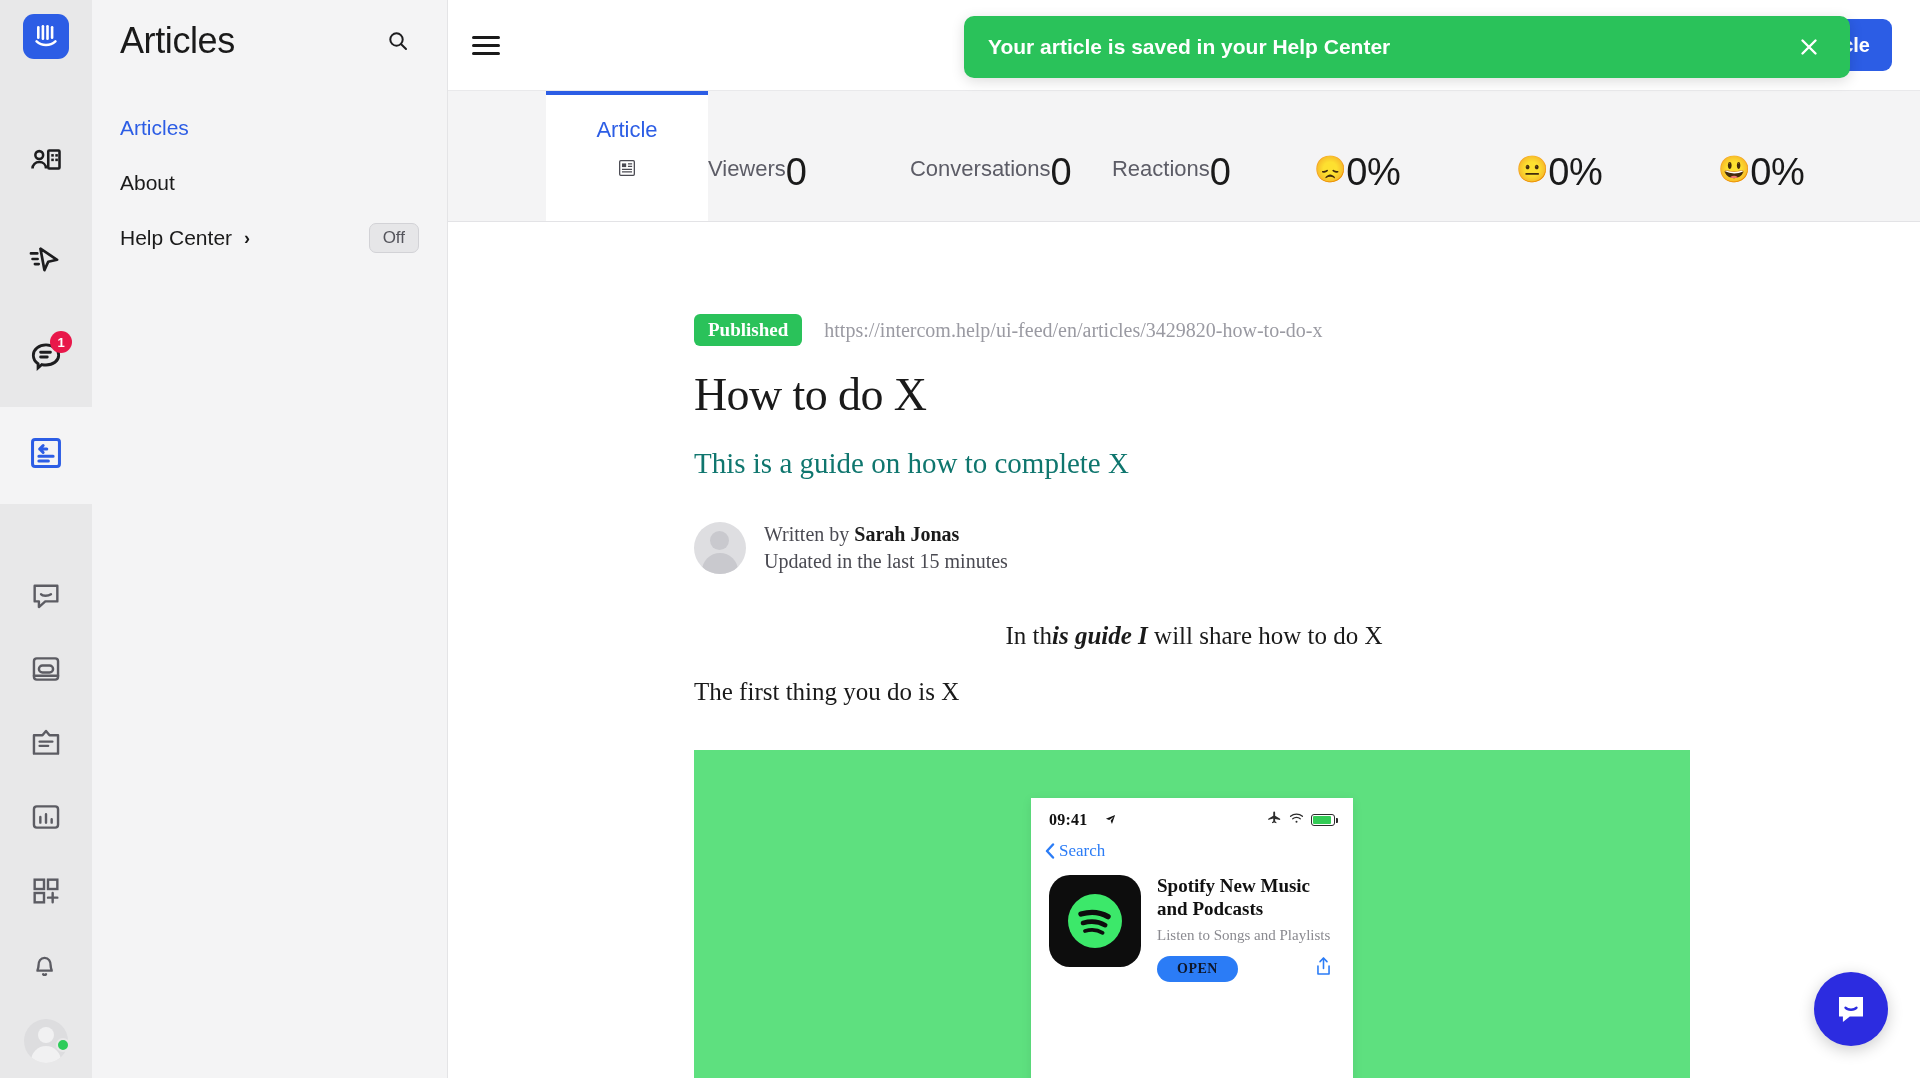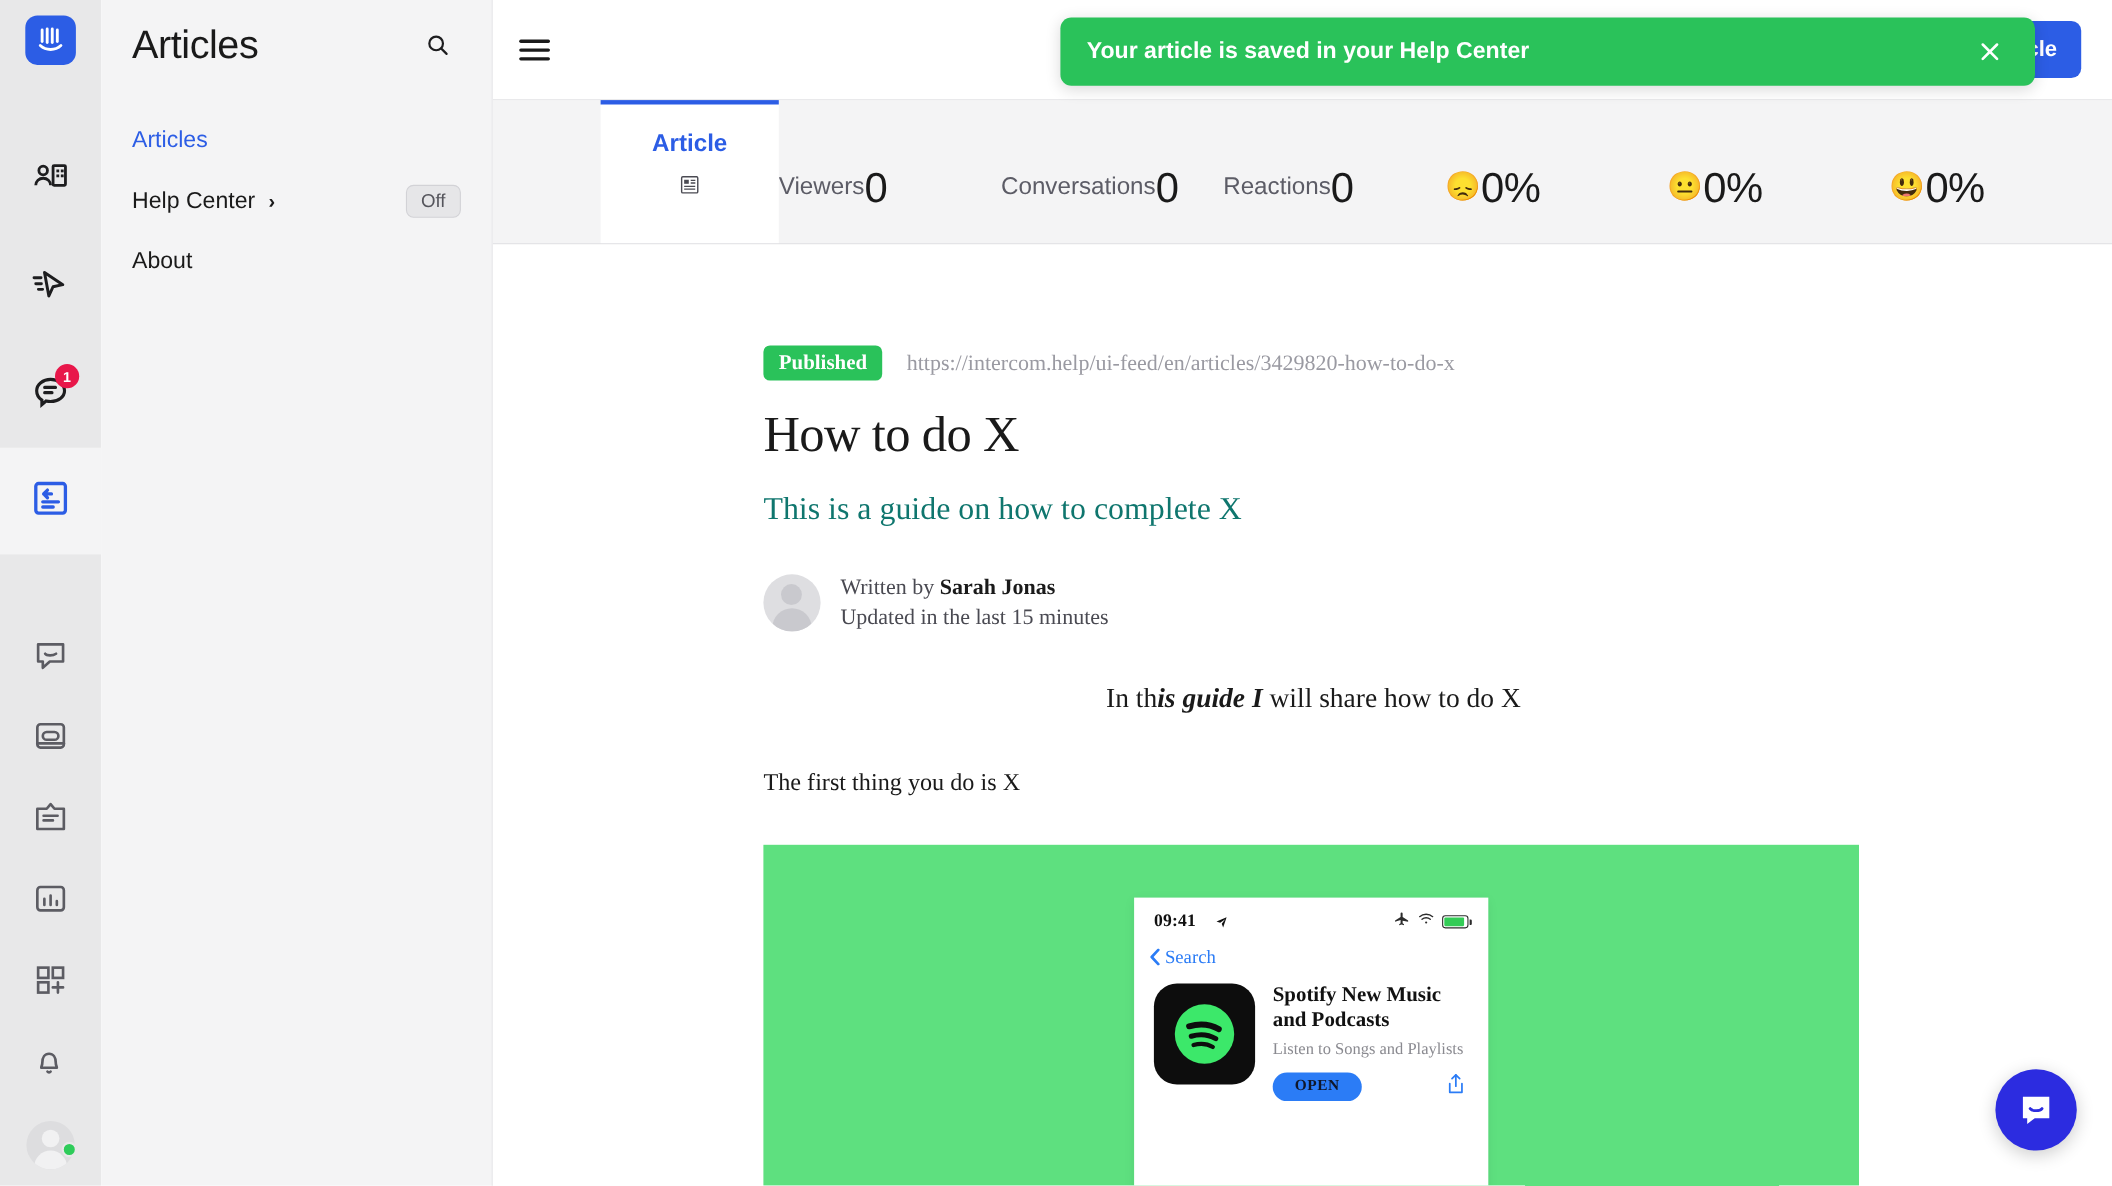--- a/index.html
+++ b/index.html
@@ -136,21 +136,21 @@
     display: flex; align-items: stretch; position: relative;
   }
   .stat-tab {
     width: 178px; background:#fff; position: relative;
     display:flex; flex-direction:column; align-items:center;
     padding-top: 26px; margin-left: 98px; cursor:pointer;
   }
   .stat-tab::before {
     content:''; position:absolute; top:0; left:0; right:0; height:4px; background:#2c5de5;
   }
-  .stat-tab .t-label { font-size: 22px; color:#2c5de5; font-weight:700; }
+  .stat-tab .t-label { font-size: 22px; color:#2c5de5; font-weight:400; }
   .stat-tab .t-icon { margin-top: 14px; }
   .stat {
     width: 222px; display:flex; flex-direction:row; align-items:center;
     justify-content:flex-start; padding-top: 26px; cursor:pointer;
   }
   .stat .s-label { font-size: 22px; color: #5c5c66; }
   .stat .s-emoji { font-size: 26px; line-height: 26px; height:26px; }
   .stat .s-value { font-size: 38px; color:#1a1a1a; font-weight:400; margin-top: 6px; letter-spacing:-0.5px; }
 
   
@@ -169,21 +169,21 @@
     width: 52px; height:52px; border-radius:50%; background:#dedee1; position:relative; overflow:hidden; flex:0 0 52px;
   }
   .author-av .h { position:absolute; width:19px;height:19px;border-radius:50%;background:#c9c9ce; top:9px; left:16px;}
   .author-av .b { position:absolute; width:36px;height:21px;border-radius:18px 18px 0 0;background:#c9c9ce; bottom:0; left:8px;}
   .author-lines { display:flex; flex-direction:column; gap:4px; }
   .author-l1 { font-size: 20px; color:#4a4a52; }
   .author-l1 b { font-weight: 700; color:#1a1a1a; }
   .author-l2 { font-size: 20px; color:#4a4a52; }
   .para-center { text-align:center; font-size: 25px; color:#1a1a1a; margin-top: 48px; }
   .para-center em { font-style: italic; font-weight: 700; }
-  .para { font-size: 22px; color:#1a1a1a; margin-top: 48px; }
+  .para { font-size: 25px; color:#1a1a1a; margin-top: 28px; }
 
   .img-block {
     margin-top: 44px; width: 996px; height: 400px;
     background: #5ee07f; position: relative; overflow:hidden;
   }
   .phone {
     position:absolute; left: 50%; transform: translateX(-50%);
     top: 48px; width: 322px; height: 352px; background:#fff;
     box-shadow: 0 2px 10px rgba(0,0,0,0.08);
   }
@@ -353,29 +353,29 @@
     </div>
 
     <div class="sb-nav">
       <div class="sb-item active">
         <span class="lbl">
             <span>Articles</span>
           </span>
       </div>
       <div class="sb-item">
         <span class="lbl">
+            <span>About</span>
+          </span>
+      </div>
+      <div class="sb-item">
+        <span class="lbl">
           <span>Help Center</span>
           <span class="chev">›</span>
         </span>
         <span class="off-pill">Off</span>
-      </div>
-      <div class="sb-item">
-        <span class="lbl">
-            <span>About</span>
-          </span>
       </div>
     </div>
   </div>
 
   <div class="main">
 
     <div class="topbar">
       <div class="hamburger">
           <i></i>
           <i></i>

